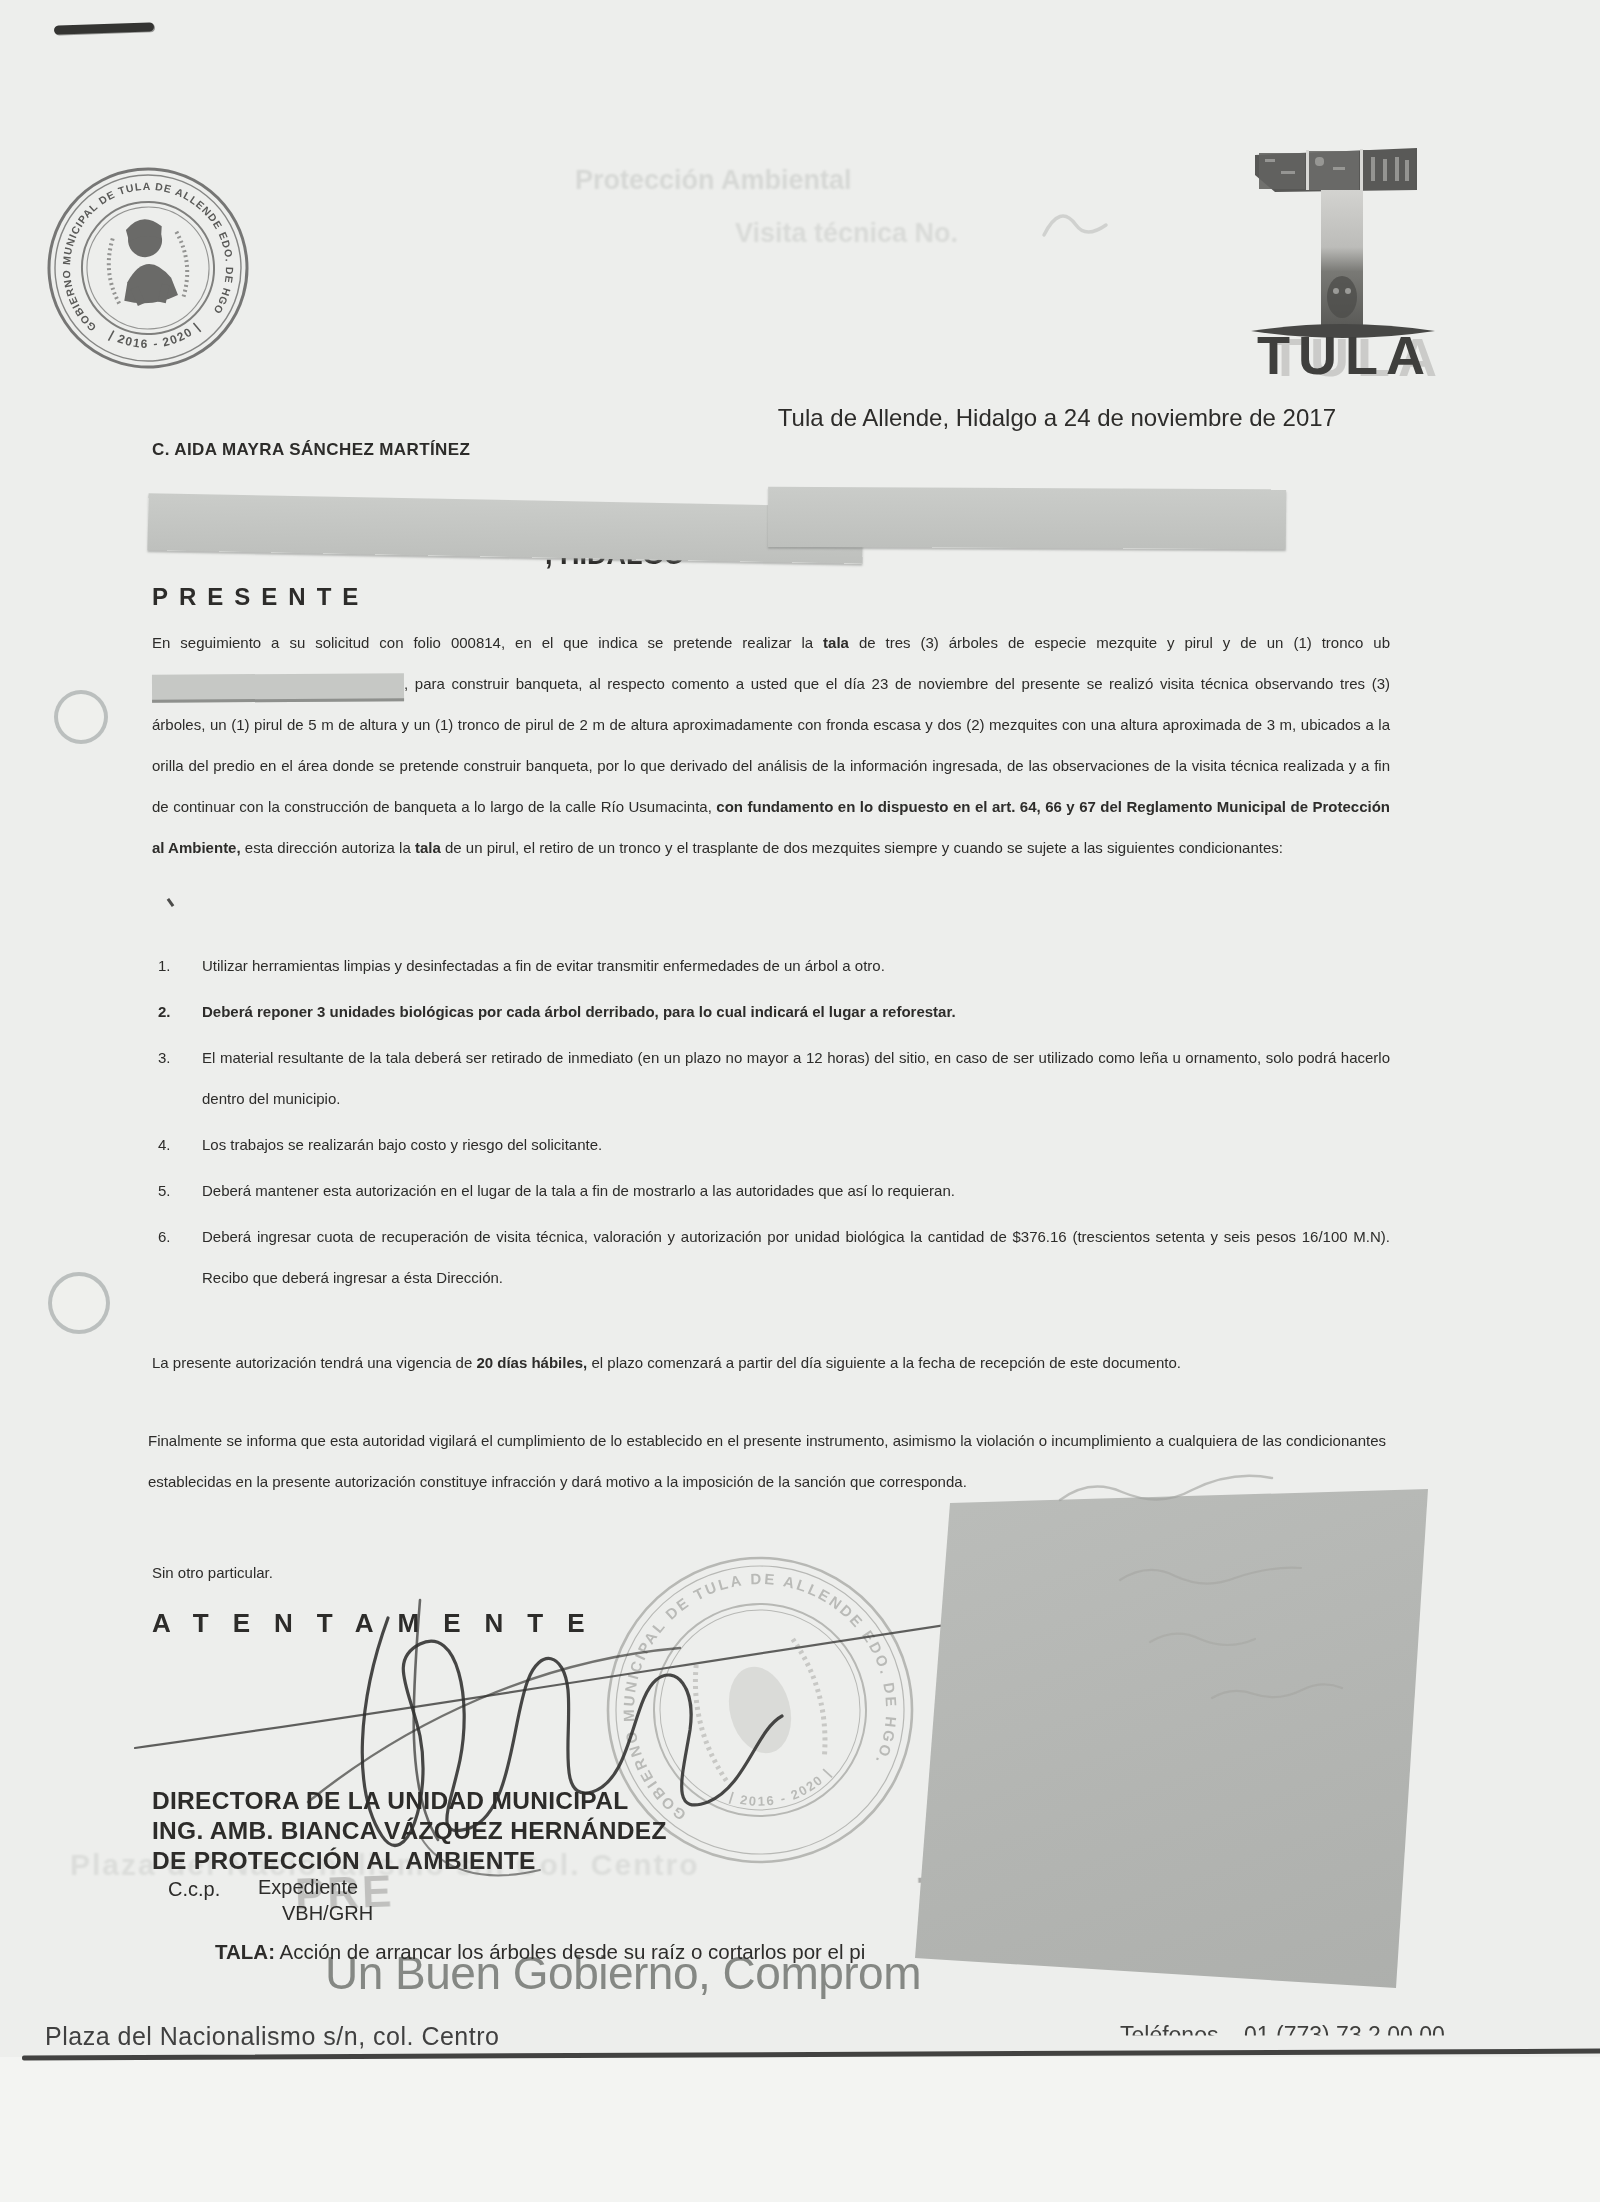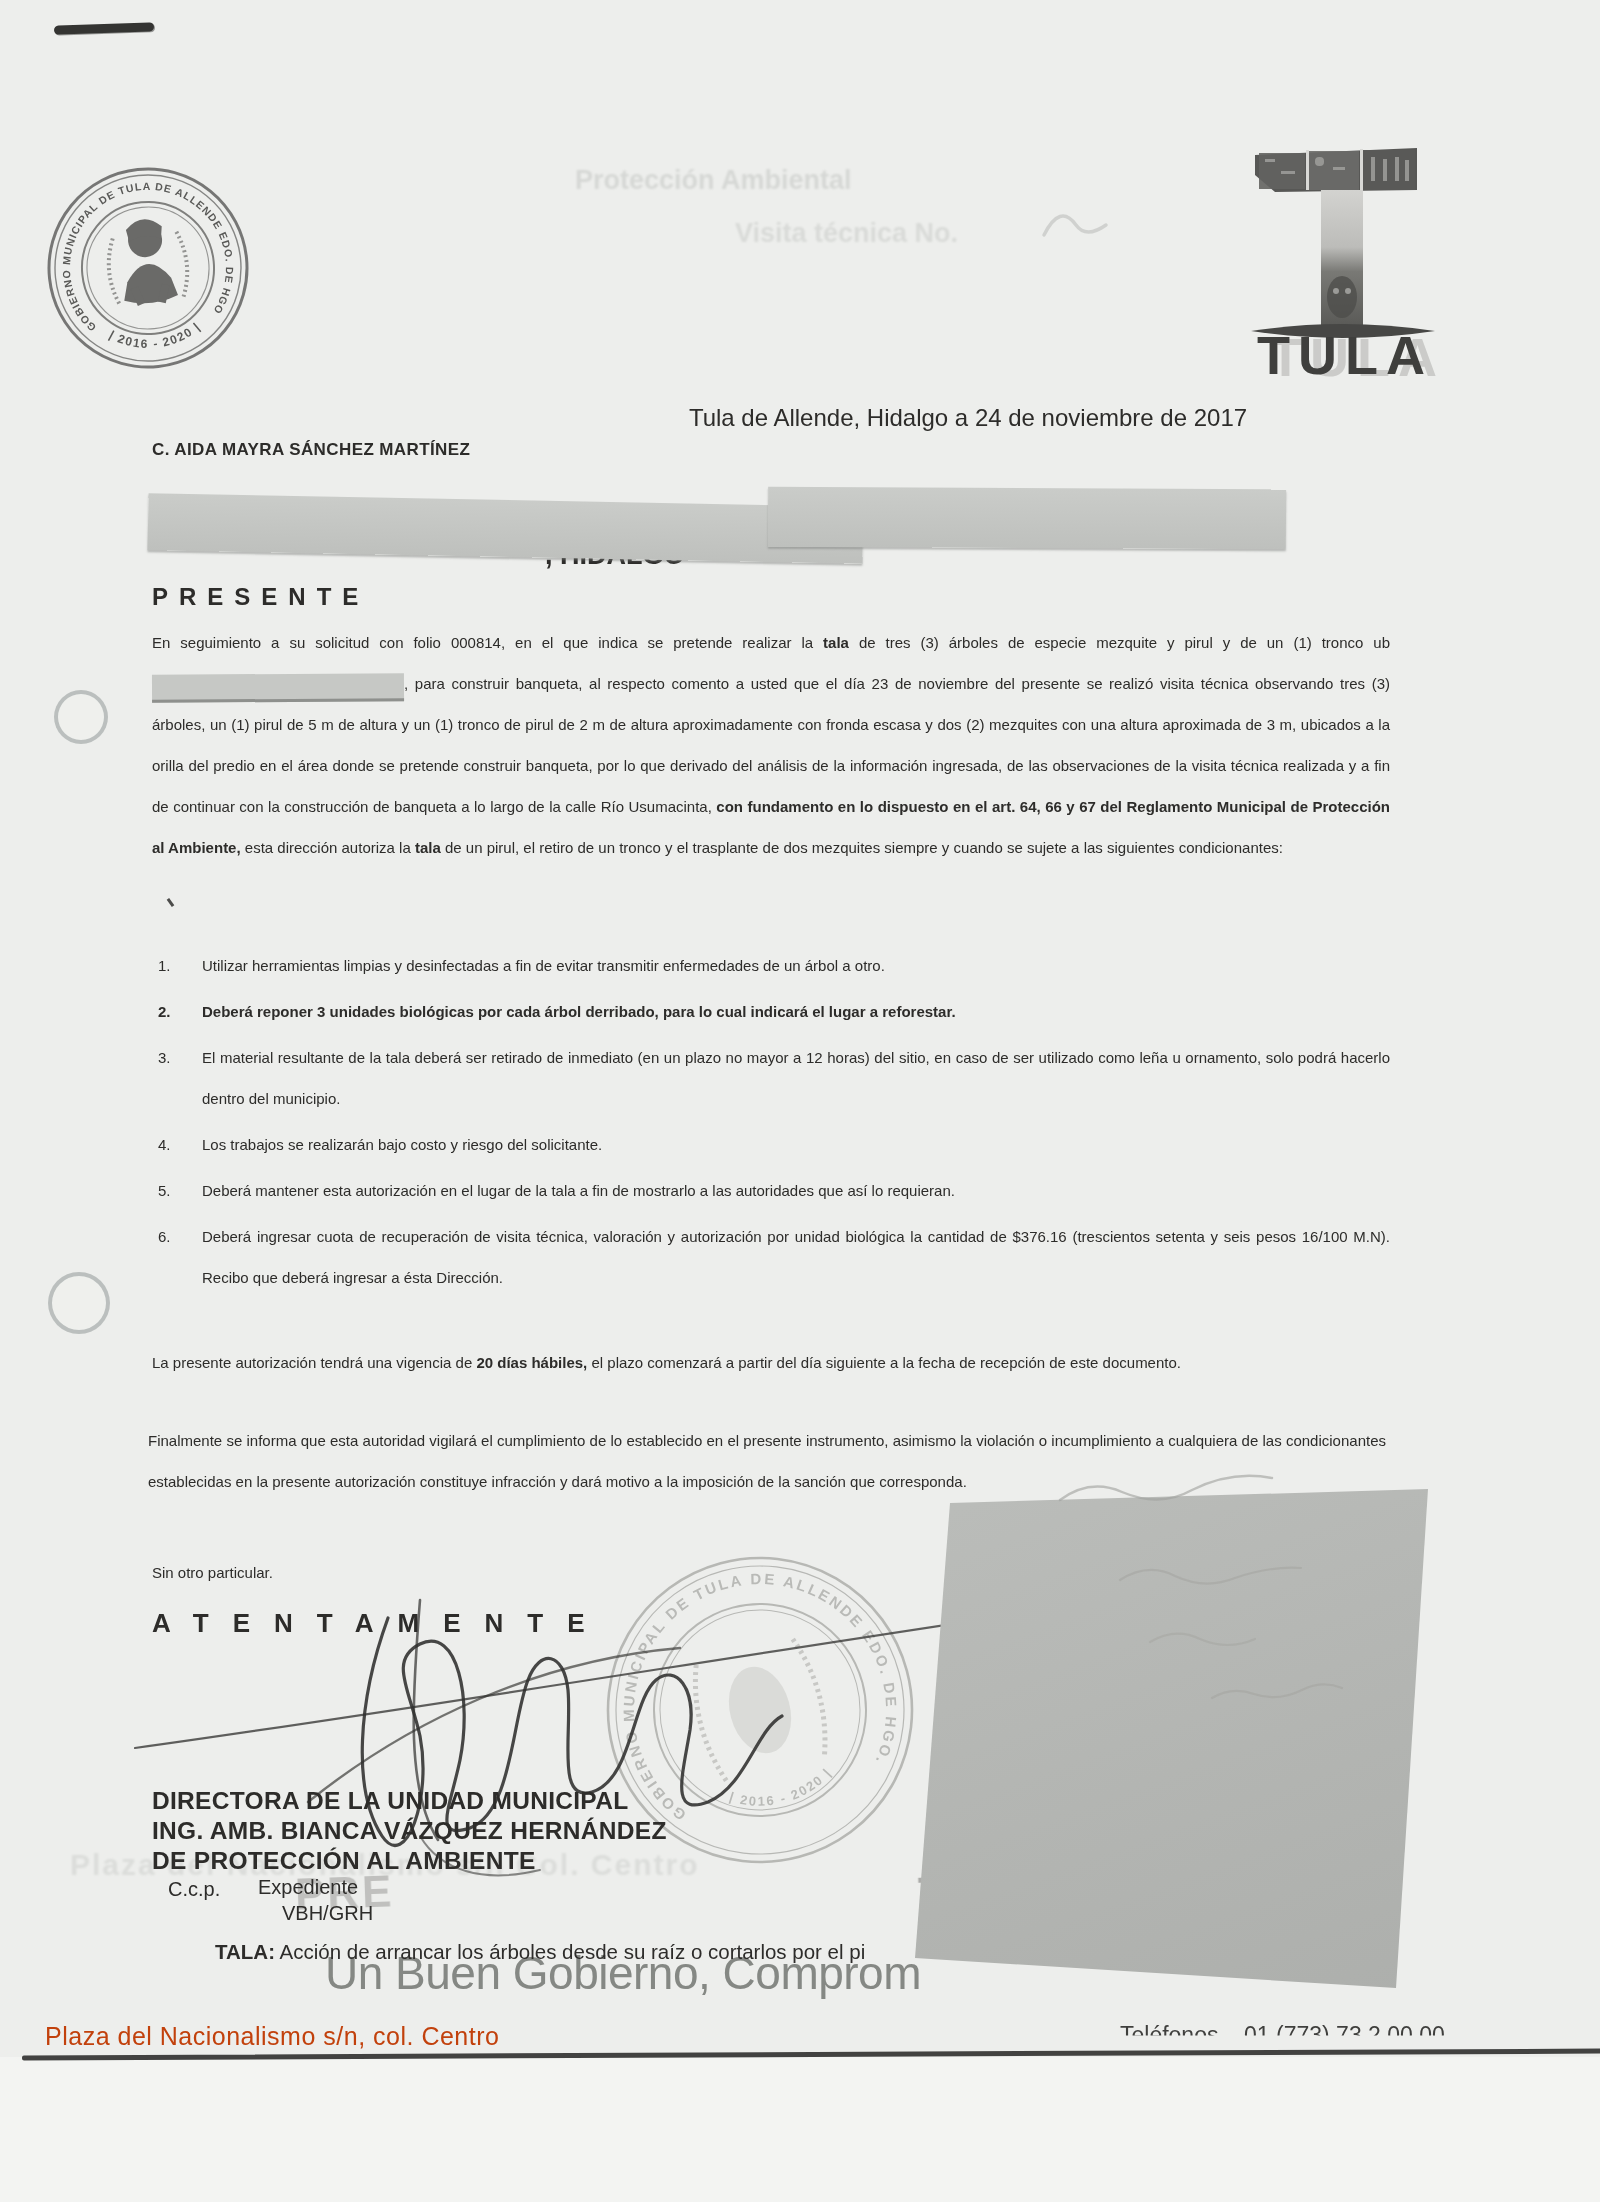--- a/index.html
+++ b/index.html
@@ -25,21 +25,21 @@
   .ghost { color:#5f655f; filter: blur(1.1px); font-weight:700; }
   .ghost1 { left:575px; top:165px; font-size:27px; opacity:.16; }
   .ghost2 { left:735px; top:218px; font-size:27px; opacity:.14; }
   .ghost-addr { left:70px; top:1848px; font-size:30px; opacity:.12; letter-spacing:2px; }
   .stamp-frag { color:#6d6d6a; font-weight:700; font-size:44px; letter-spacing:3px; filter:blur(.4px); }
   .frag-pre { left:295px; top:1868px; opacity:.35; transform:rotate(-2deg); }
   .frag-tal { left:918px; top:1868px; opacity:.5; transform:rotate(-1deg); }
 
   
   .auth-num { left:600px; top:370px; width:748px; text-align:right; font-weight:700; font-size:27px; letter-spacing:.2px; }
-  .date-line { left:600px; top:404px; width:736px; text-align:center; font-size:24px; }
+  .date-line { left:600px; top:404px; width:736px; text-align:right; font-size:24px; }
 
   
   .addr-name { left:152px; top:440px; font-weight:700; font-size:17px; letter-spacing:.4px; }
   .addr-hidden { left:545px; top:540px; font-weight:700; font-size:27px; z-index:1; }
   .redact-bar { background:linear-gradient(180deg,#caccc9,#bec0bd); z-index:2; box-shadow:0 2px 2px rgba(120,122,119,.45); }
   .bar1 { left:148px; top:500px; width:715px; height:57px; transform:rotate(1.1deg); }
   .bar2 { left:768px; top:488px; width:518px; height:60px; transform:rotate(0.3deg); }
   .presente { left:152px; top:583px; font-weight:700; font-size:24px; letter-spacing:11px; }
 
   
@@ -65,21 +65,21 @@
   .footnote { left:215px; top:1940px; font-size:20.5px; z-index:2; white-space:nowrap; }
   .slogan { left:325px; top:1946px; font-size:46px; color:#858884; z-index:1; white-space:nowrap; letter-spacing:-.5px; }
 
   
   .big-redact { left:900px; top:1480px; width:540px; height:515px;
     background:linear-gradient(160deg,#bbbdba 0%,#b3b5b2 55%,#adafac 100%);
     clip-path:polygon(50px 23px, 528px 9px, 496px 508px, 15px 478px);
     z-index:5; }
 
   
-  .footer-addr { left:45px; top:2022px; font-size:25px; color:#c2410c; letter-spacing:.5px; z-index:2; }
+  .footer-addr { left:45px; top:2022px; font-size:25px; color:#404040; letter-spacing:.5px; z-index:2; }
   .footer-phone { left:1120px; top:2022px; font-size:23px; color:#3f3f3d; z-index:2; clip-path:inset(0 0 50% 0); white-space:nowrap; }
   .scan-line { left:22px; top:2052px; width:1580px; height:5px; background:#424241; border-radius:2px; transform:rotate(-.25deg); z-index:10; }
   .scan-bottom { left:0; top:2057px; width:1600px; height:145px; background:#f3f4f2; z-index:9; }
 
   
   .hole { border-radius:50%; border:4px solid rgba(125,132,134,.45); background:rgba(240,241,239,.6); }
   .hole1 { left:54px; top:690px; width:54px; height:54px; }
   .hole2 { left:48px; top:1272px; width:62px; height:62px; }
 
   .stray-mark { left:166px; top:901px; width:9px; height:3px; background:#4c4c4a; transform:rotate(55deg); }

